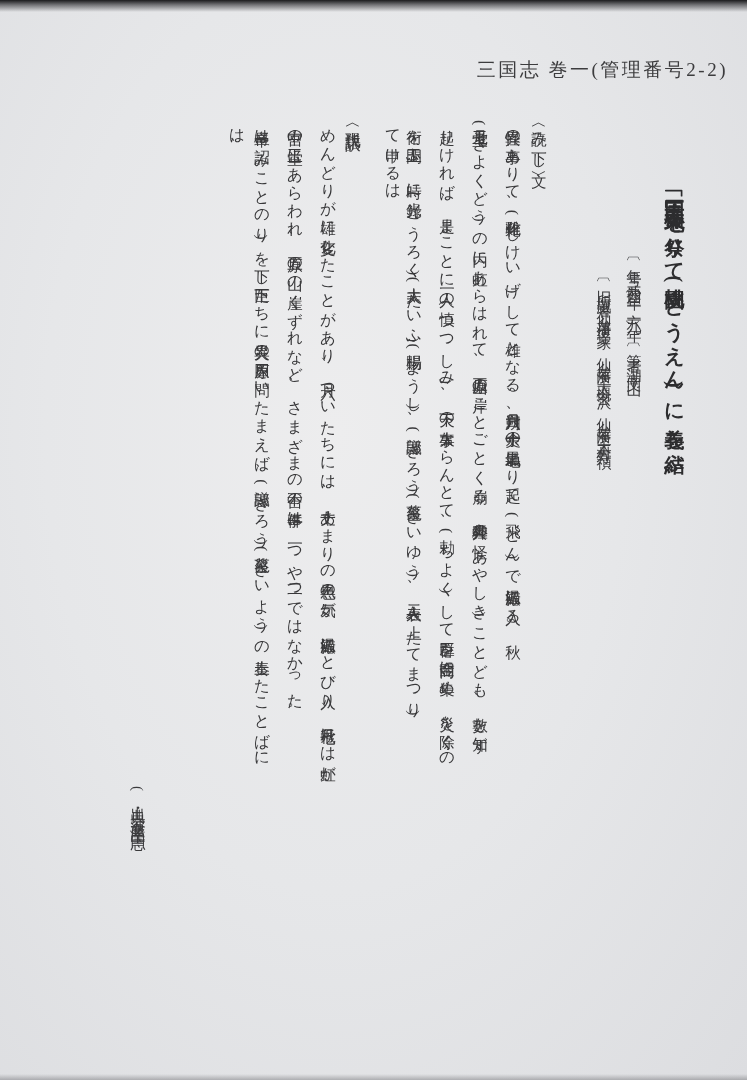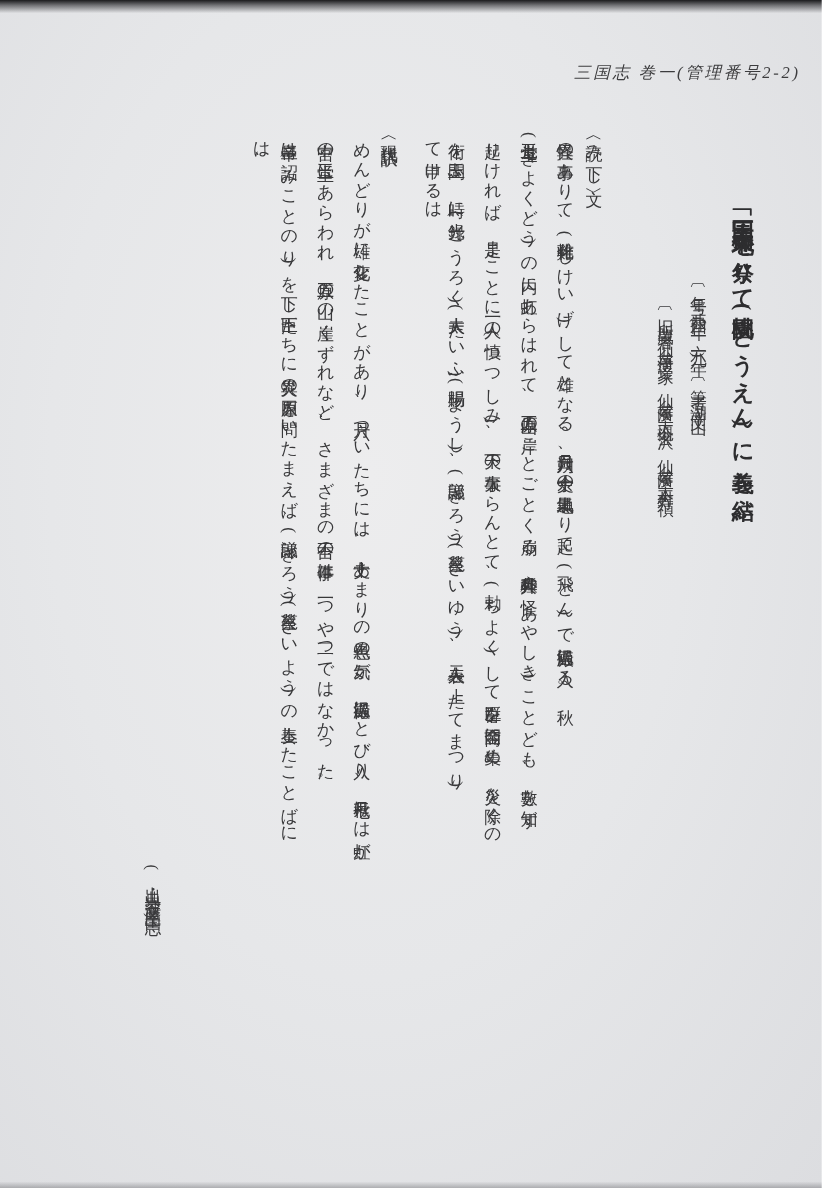--- a/index.html
+++ b/index.html
@@ -24,25 +24,24 @@
   .scan-edge-bottom {
     position: absolute;
     bottom: 0; left: 0; right: 0;
     height: 6px;
     background: linear-gradient(to top, rgba(50,50,55,0.30) 0%, rgba(50,50,55,0) 100%);
   }
   .doc-header {
     position: absolute;
     top: 57px;
     right: 19px;
-    font-size: 15px;
+    font-size: 19px;
     letter-spacing: 2.5px;
     color: #3c3c3e;
     white-space: nowrap;
-    font-style: italic;
   }
   .vtext {
     position: absolute;
     top: 118px;
     right: 56px;
     height: 940px;
     writing-mode: vertical-rl;
     text-orientation: mixed;
   }
   .vtext p {

